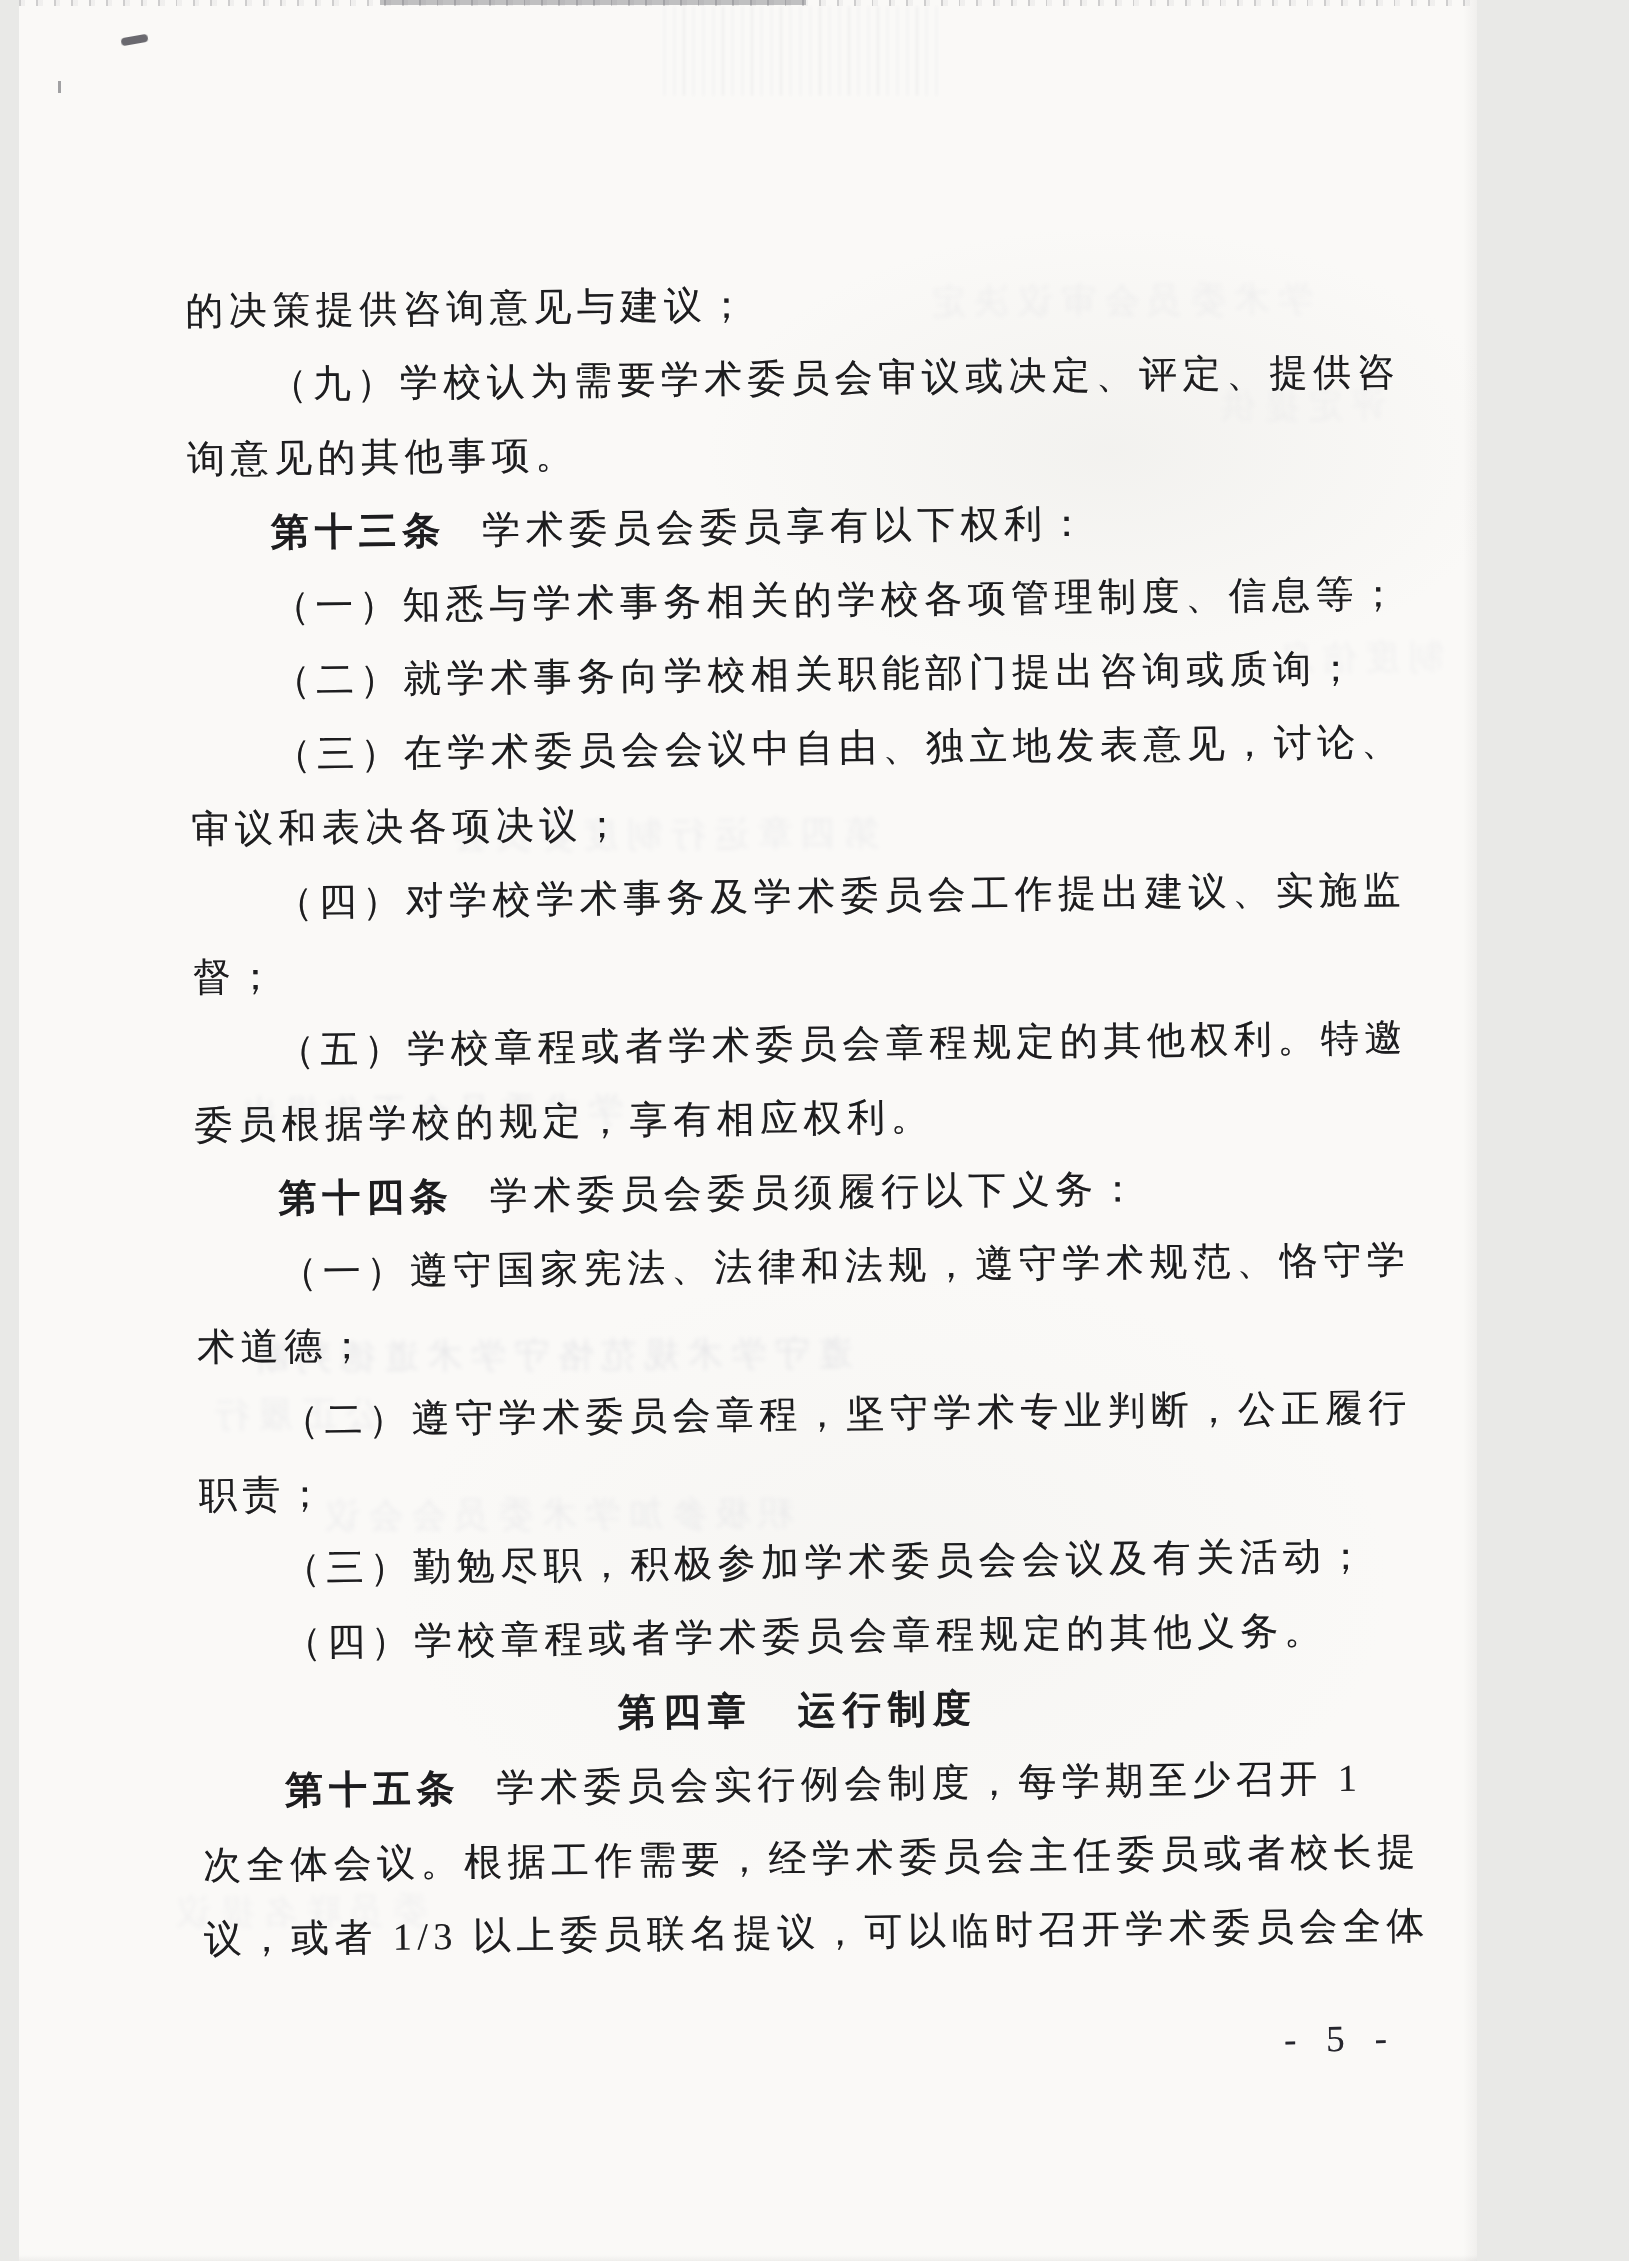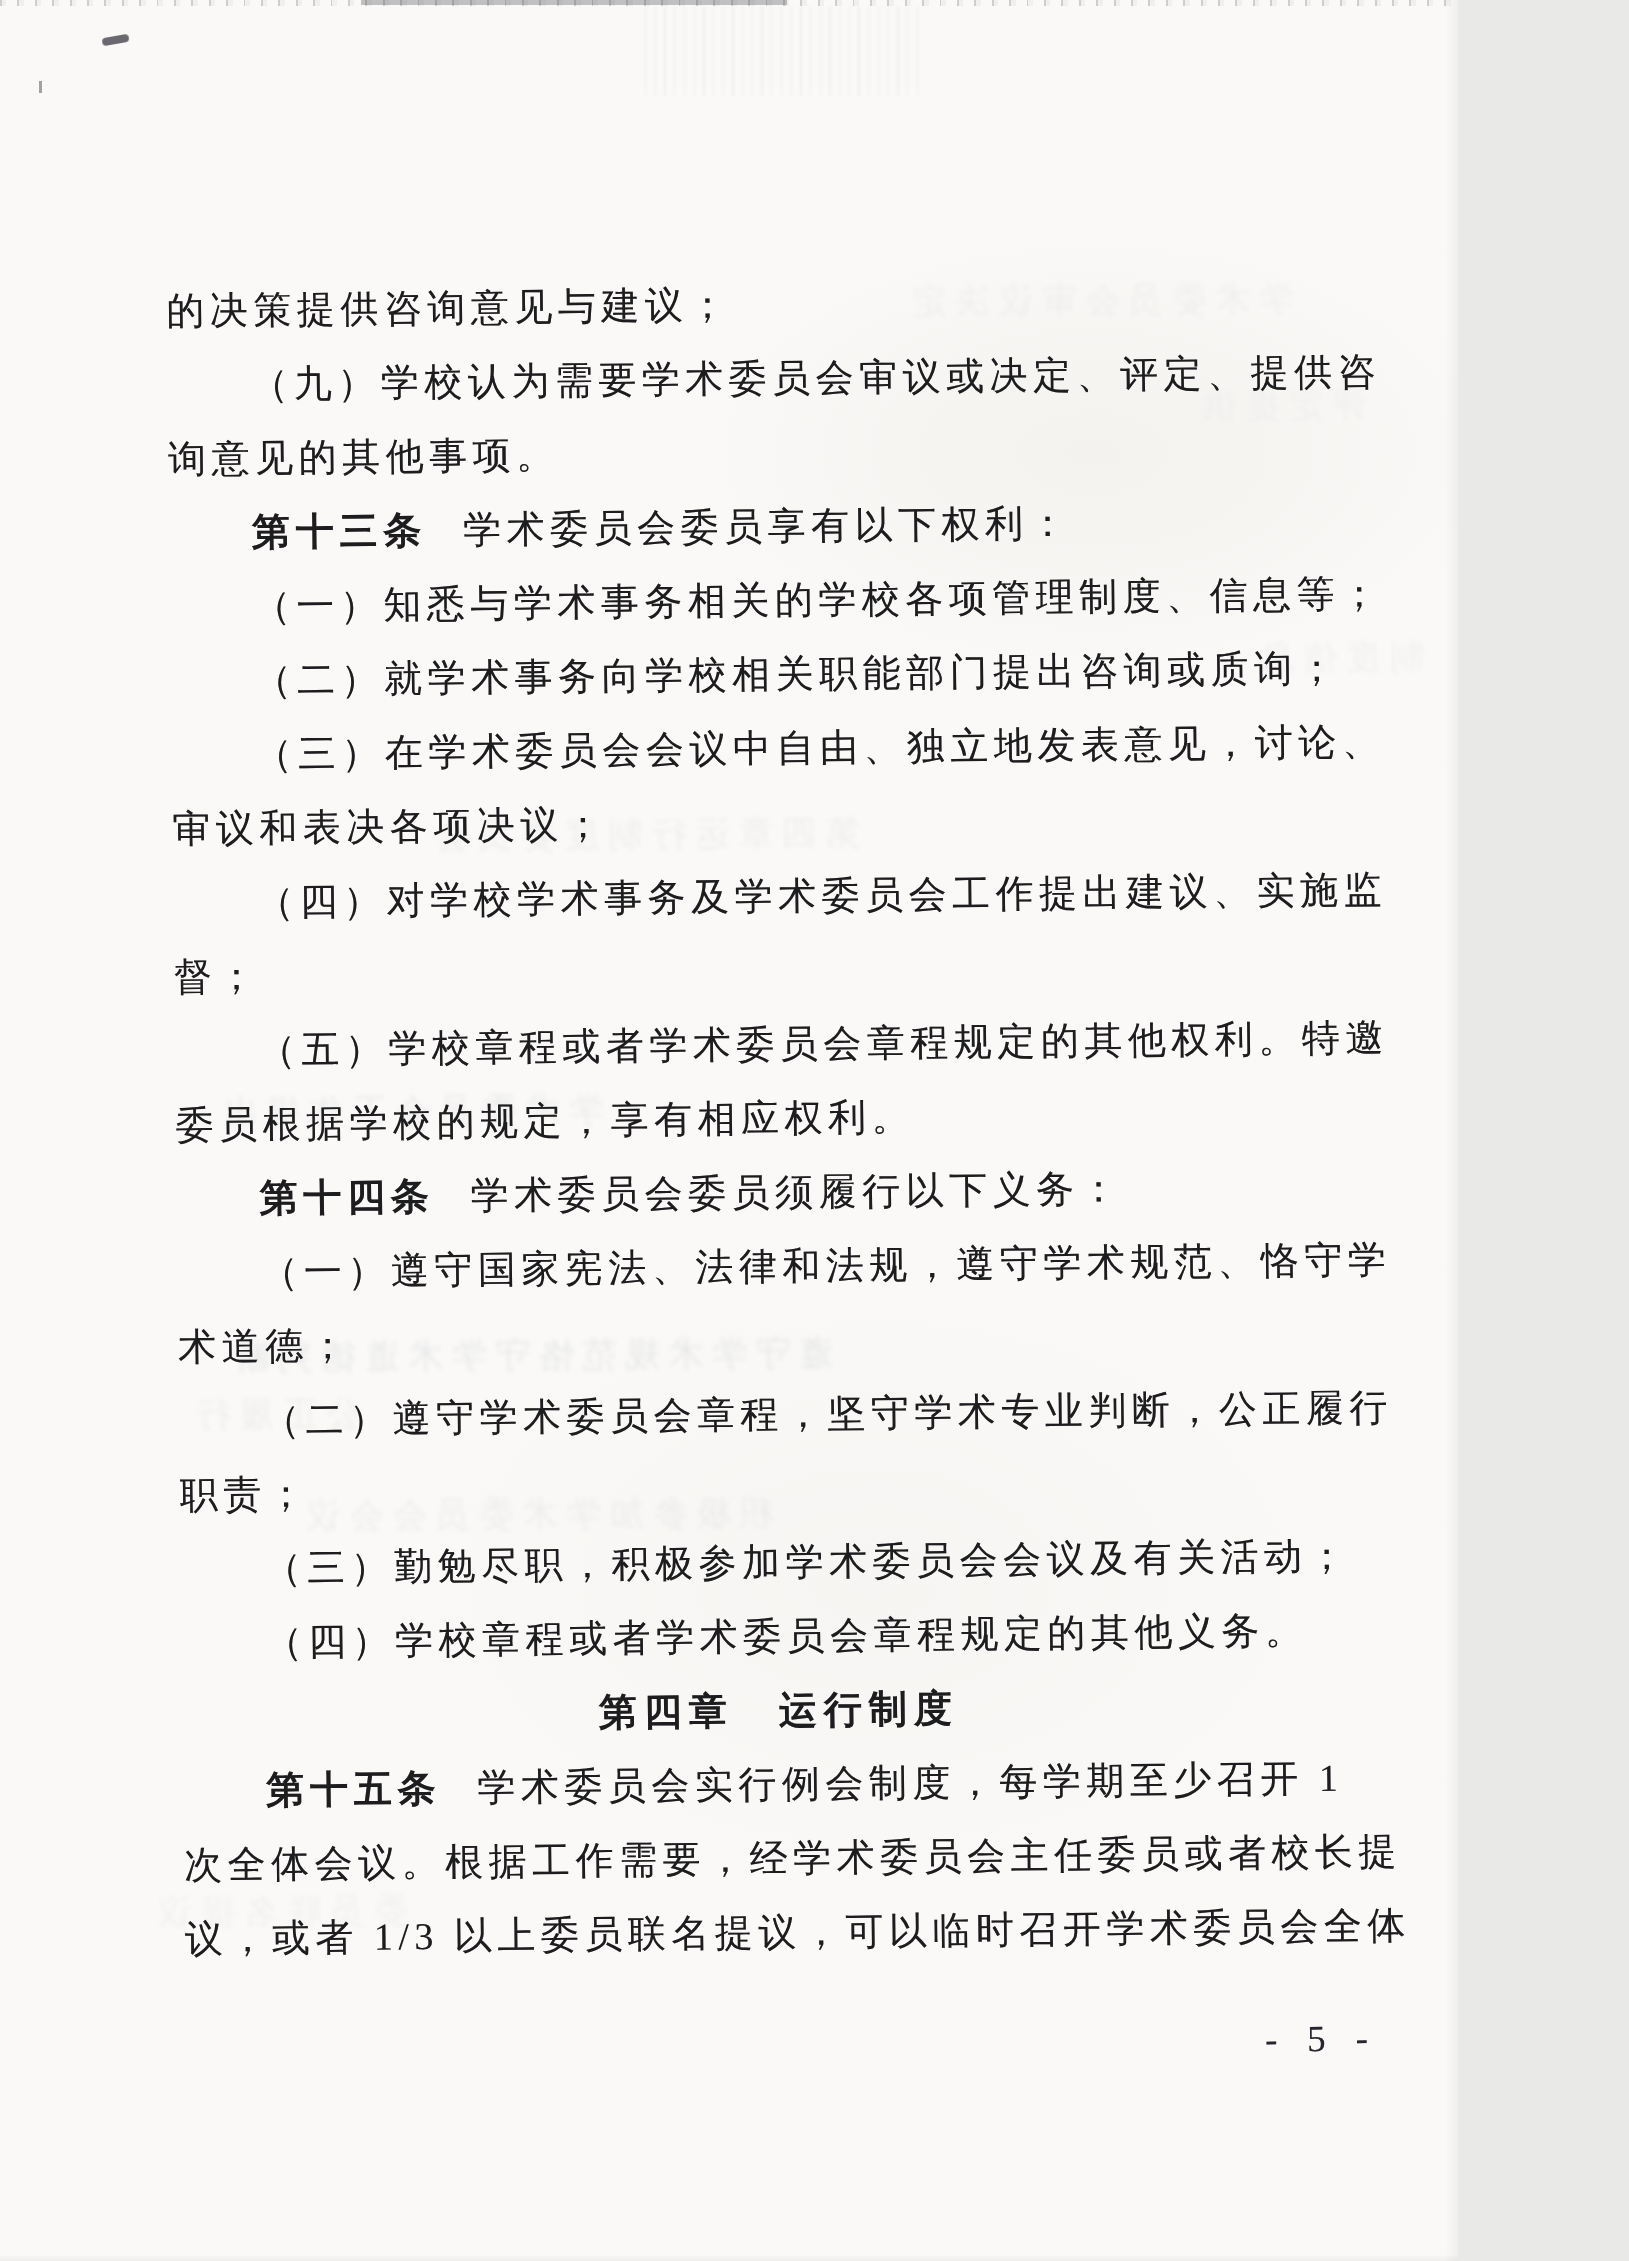--- a/index.html
+++ b/index.html
@@ -9,20 +9,21 @@
     font-family: "Liberation Serif", "DejaVu Serif", serif;
   }
   #page {
     position: relative;
     width: 1458px; height: 2261px;
     background:
       radial-gradient(ellipse 580px 322px at 75% 20%, rgba(220,220,215,0.25), rgba(0,0,0,0) 70%),
       radial-gradient(ellipse 709px 451px at 60% 70%, rgba(228,228,224,0.18), rgba(0,0,0,0) 70%),
       #faf9f7;
     overflow: hidden;
+    margin-left: 19px;
   }
 
   
   #text-block {
     position: absolute;
     left: 166px; top: 274px;
     width: 1193px;
     transform: rotate(-0.65deg);
     transform-origin: top left;
     color: #1d1d1f;

